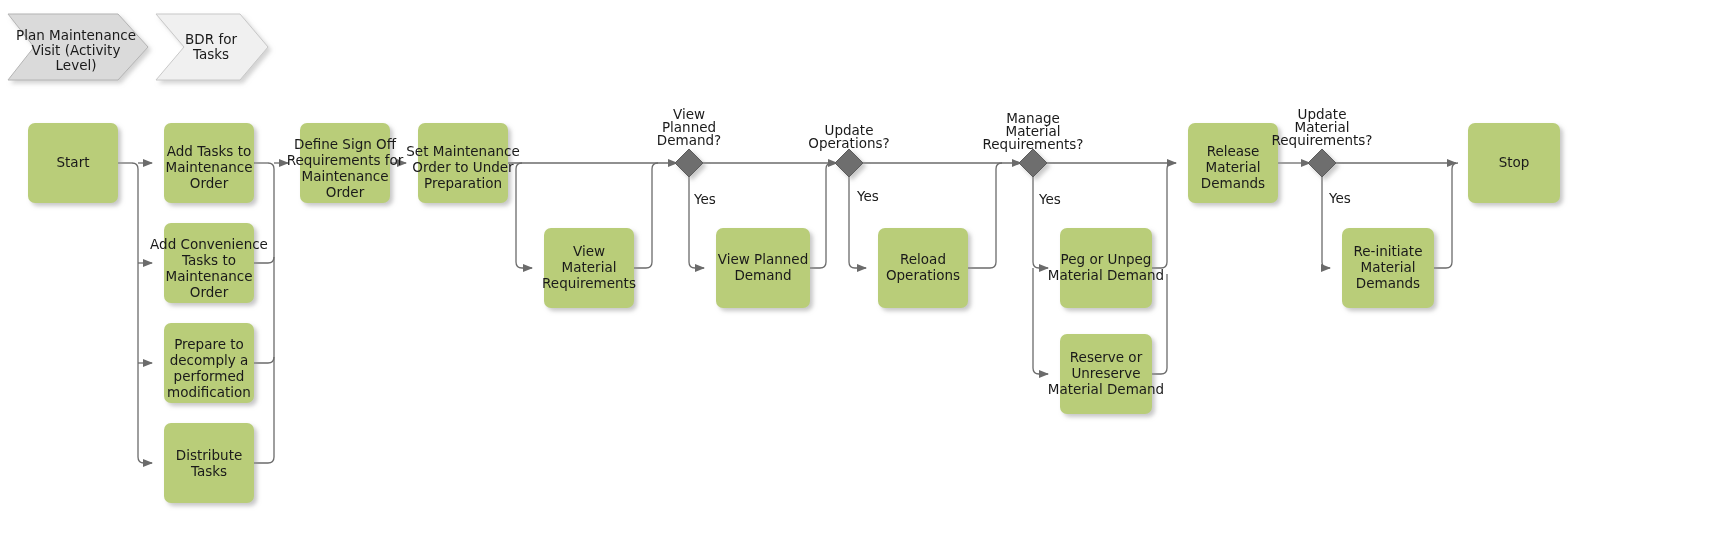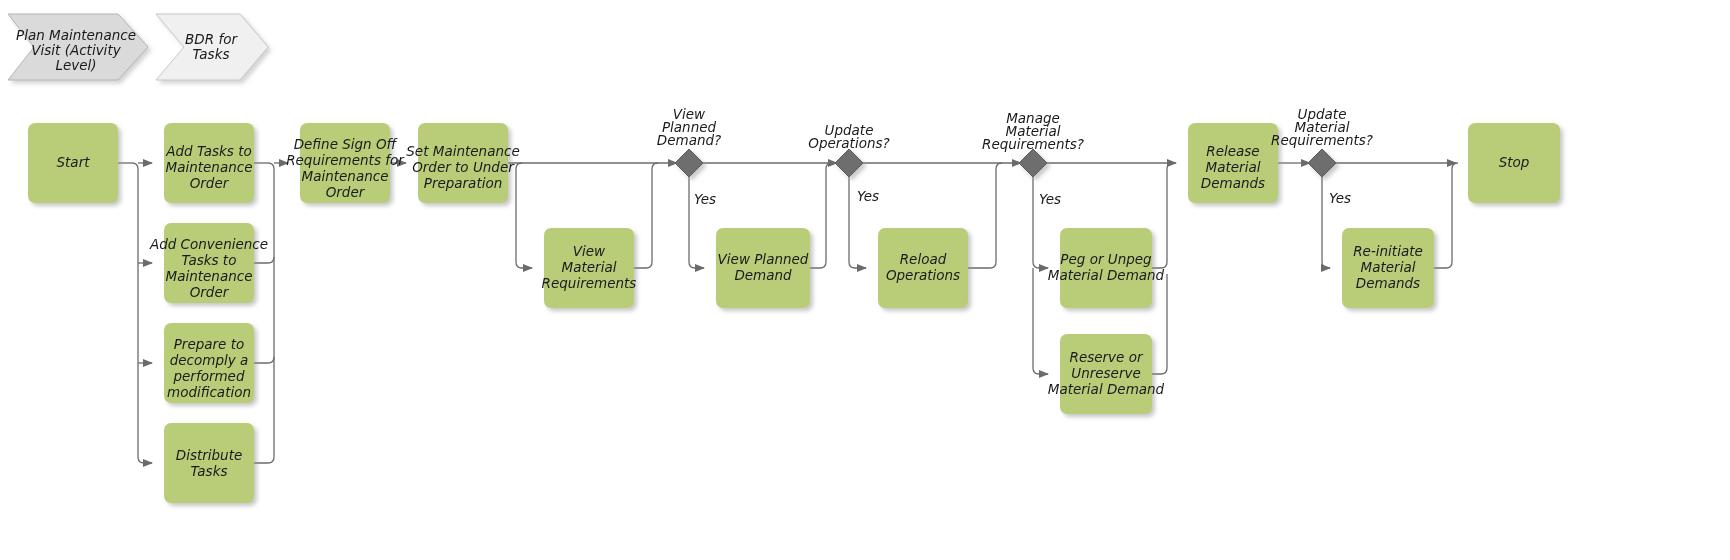--- a/index.html
+++ b/index.html
@@ -10,21 +10,20 @@
   body {
     width: 1730px;
     height: 560px;
     overflow: hidden;
     font-family: "DejaVu Sans", sans-serif;
   }
   #canvas {
     position: relative;
     width: 1730px;
     height: 451px;
-    font-style: italic;
   }
   svg.layer {
     position: absolute;
     left: 0;
     top: 0;
     width: 1730px;
     height: 560px;
   }
   .node-text {
     font-family: "DejaVu Sans", sans-serif;

